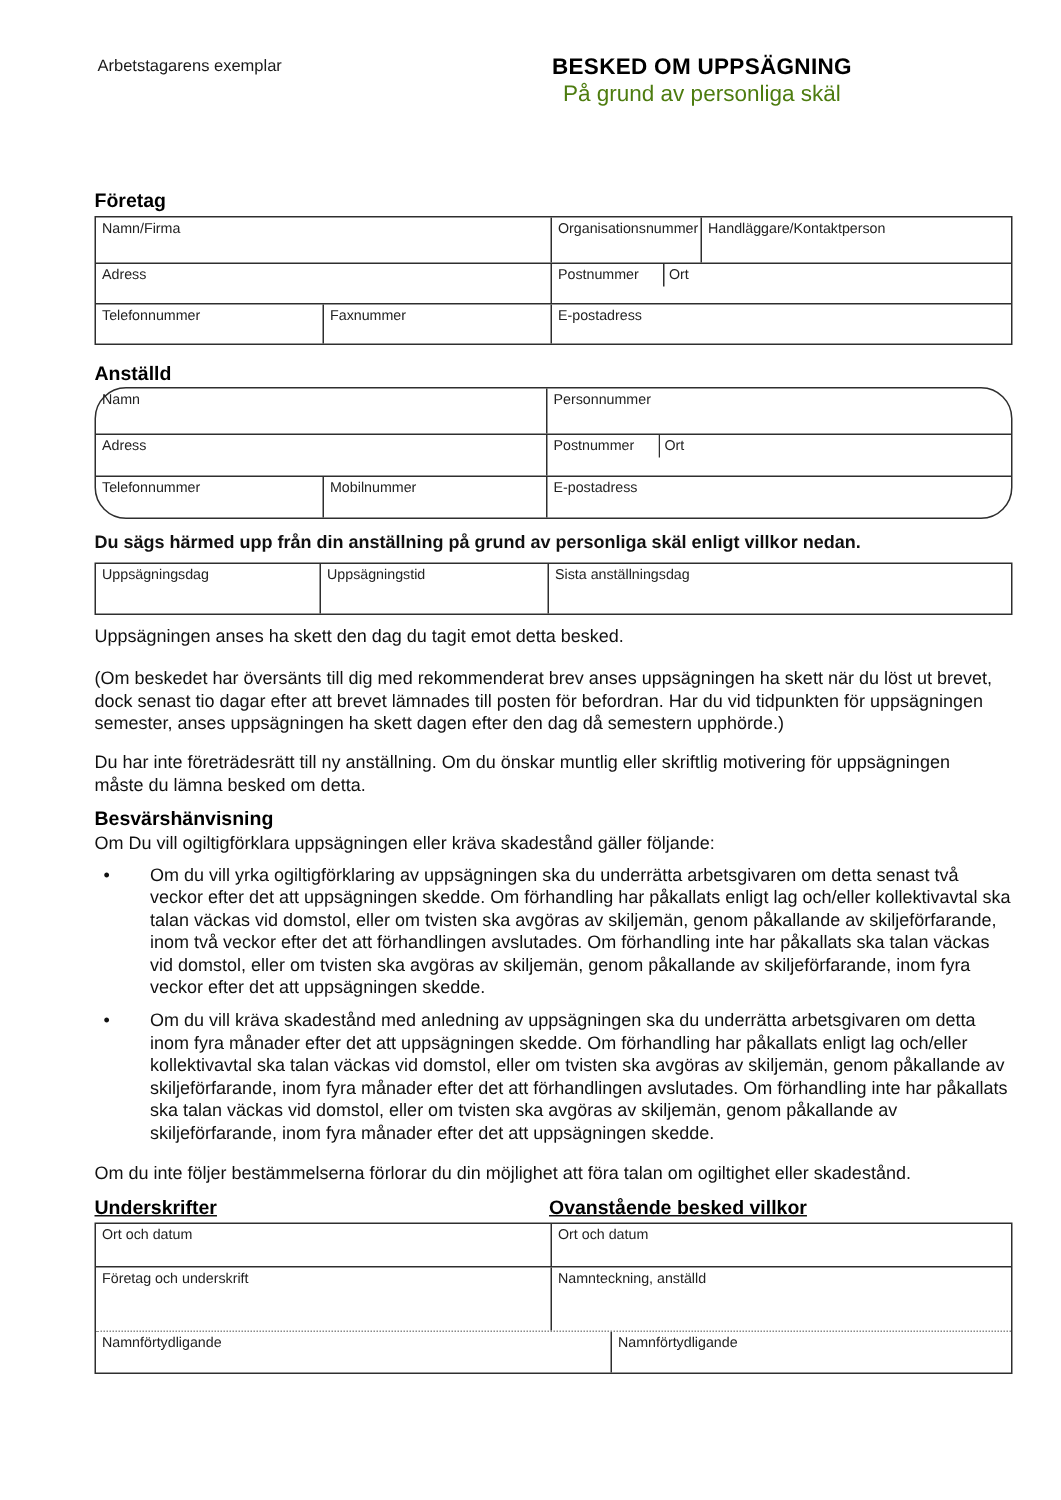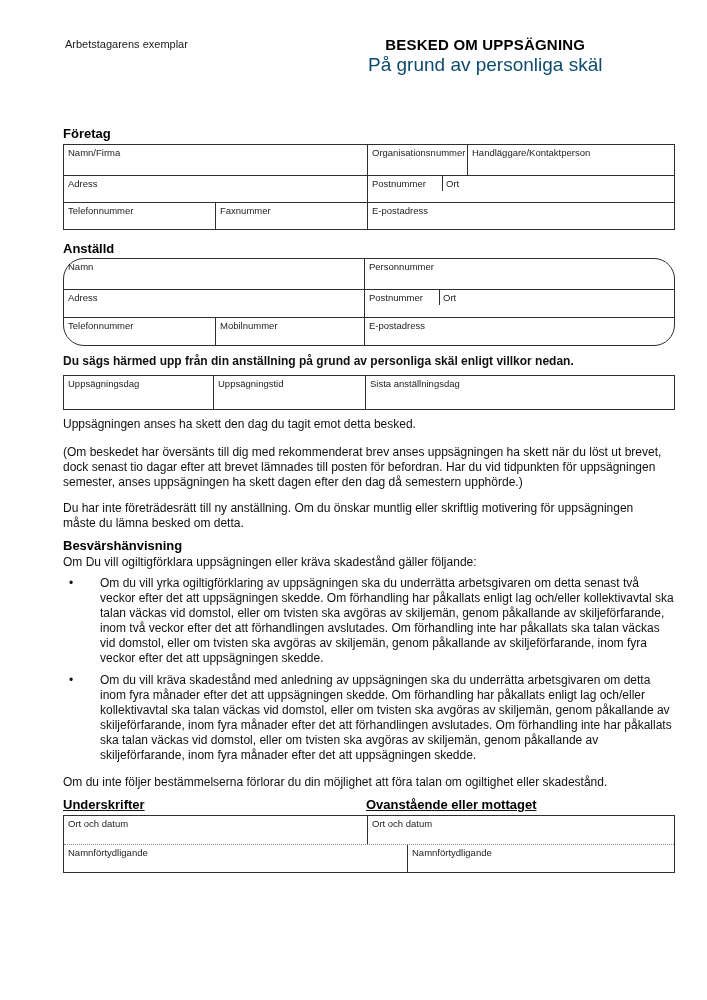--- a/index.html
+++ b/index.html
@@ -10,21 +10,21 @@
     color:#111;
     -webkit-font-smoothing:antialiased;
   }
   .page{position:relative;width:690px;height:1000px;background:#fff;overflow:hidden;}
   .content{position:absolute;left:63px;top:0;width:612px;height:1000px;}
 
   .abs{position:absolute;}
 
   .copy-label{font-size:11px;color:#1a1a1a;}
   .doc-title{font-size:15px;font-weight:700;letter-spacing:.2px;color:#000;}
-  .doc-subtitle{font-size:19px;color:#0c4a6e;margin-top:1px;}
+  .doc-subtitle{font-size:15px;color:#4d7c0f;margin-top:1px;}
 
   .sec-heading{font-size:13px;font-weight:700;color:#000;}
 
   .ftable{width:612px;border:1px solid #2e2e2e;box-sizing:border-box;background:#fff;}
   .frow{display:flex;width:100%;box-sizing:border-box;}
   .frow + .frow{border-top:1px solid #2e2e2e;}
   .cell{box-sizing:border-box;padding:2px 4px;overflow:hidden;position:relative;}
   .cell + .cell{border-left:1px solid #2e2e2e;}
   .cell.tick{border-left:none;}
   .cell.tick::before{
@@ -164,31 +164,39 @@
       </div>
       <div class="bullet" style="margin-top:7px;">
         <span class="glyph">•</span>
         <span class="btext">Om du vill kräva skadestånd med anledning av uppsägningen ska du underrätta arbetsgivaren om detta inom fyra månader efter det att uppsägningen skedde. Om förhandling har påkallats enligt lag och/eller kollektivavtal ska talan väckas vid domstol, eller om tvisten ska avgöras av skiljemän, genom påkallande av skiljeförfarande, inom fyra månader efter det att förhandlingen avslutades. Om förhandling inte har påkallats ska talan väckas vid domstol, eller om tvisten ska avgöras av skiljemän, genom påkallande av skiljeförfarande, inom fyra månader efter det att uppsägningen skedde.</span>
       </div>
       <div class="body-text warning">Om du inte följer bestämmelserna förlorar du din möjlighet att föra talan om ogiltighet eller skadestånd.</div>
     </div>
 
     <div class="abs sig-headings" style="left:0;top:797px;">
       <div class="left sec-heading">Underskrifter</div>
-      <div class="right sec-heading">Ovanstående eller mottaget</div>
+      <div class="right sec-heading">Ovanstående besked villkor</div>
     </div>
     <div class="abs ftable sigtable" style="left:0;top:815px;">
       <div class="srow" style="height:28px;">
         <div class="scell-l">
           <span class="flabel">Ort och datum</span>
         </div>
         <div class="scell-r">
           <span class="flabel">Ort och datum</span>
         </div>
       </div>
+      <div class="srow" style="height:42px;">
+        <div class="scell-l">
+          <span class="flabel">Företag och underskrift</span>
+        </div>
+        <div class="scell-r">
+          <span class="flabel">Namnteckning, anställd</span>
+        </div>
+      </div>
       <div class="srow dotted-top" style="height:27px;">
         <div class="scell-l">
           <span class="flabel">Namnförtydligande</span>
         </div>
         <div class="scell-r">
           <span class="flabel">Namnförtydligande</span>
         </div>
       </div>
     </div>
 

